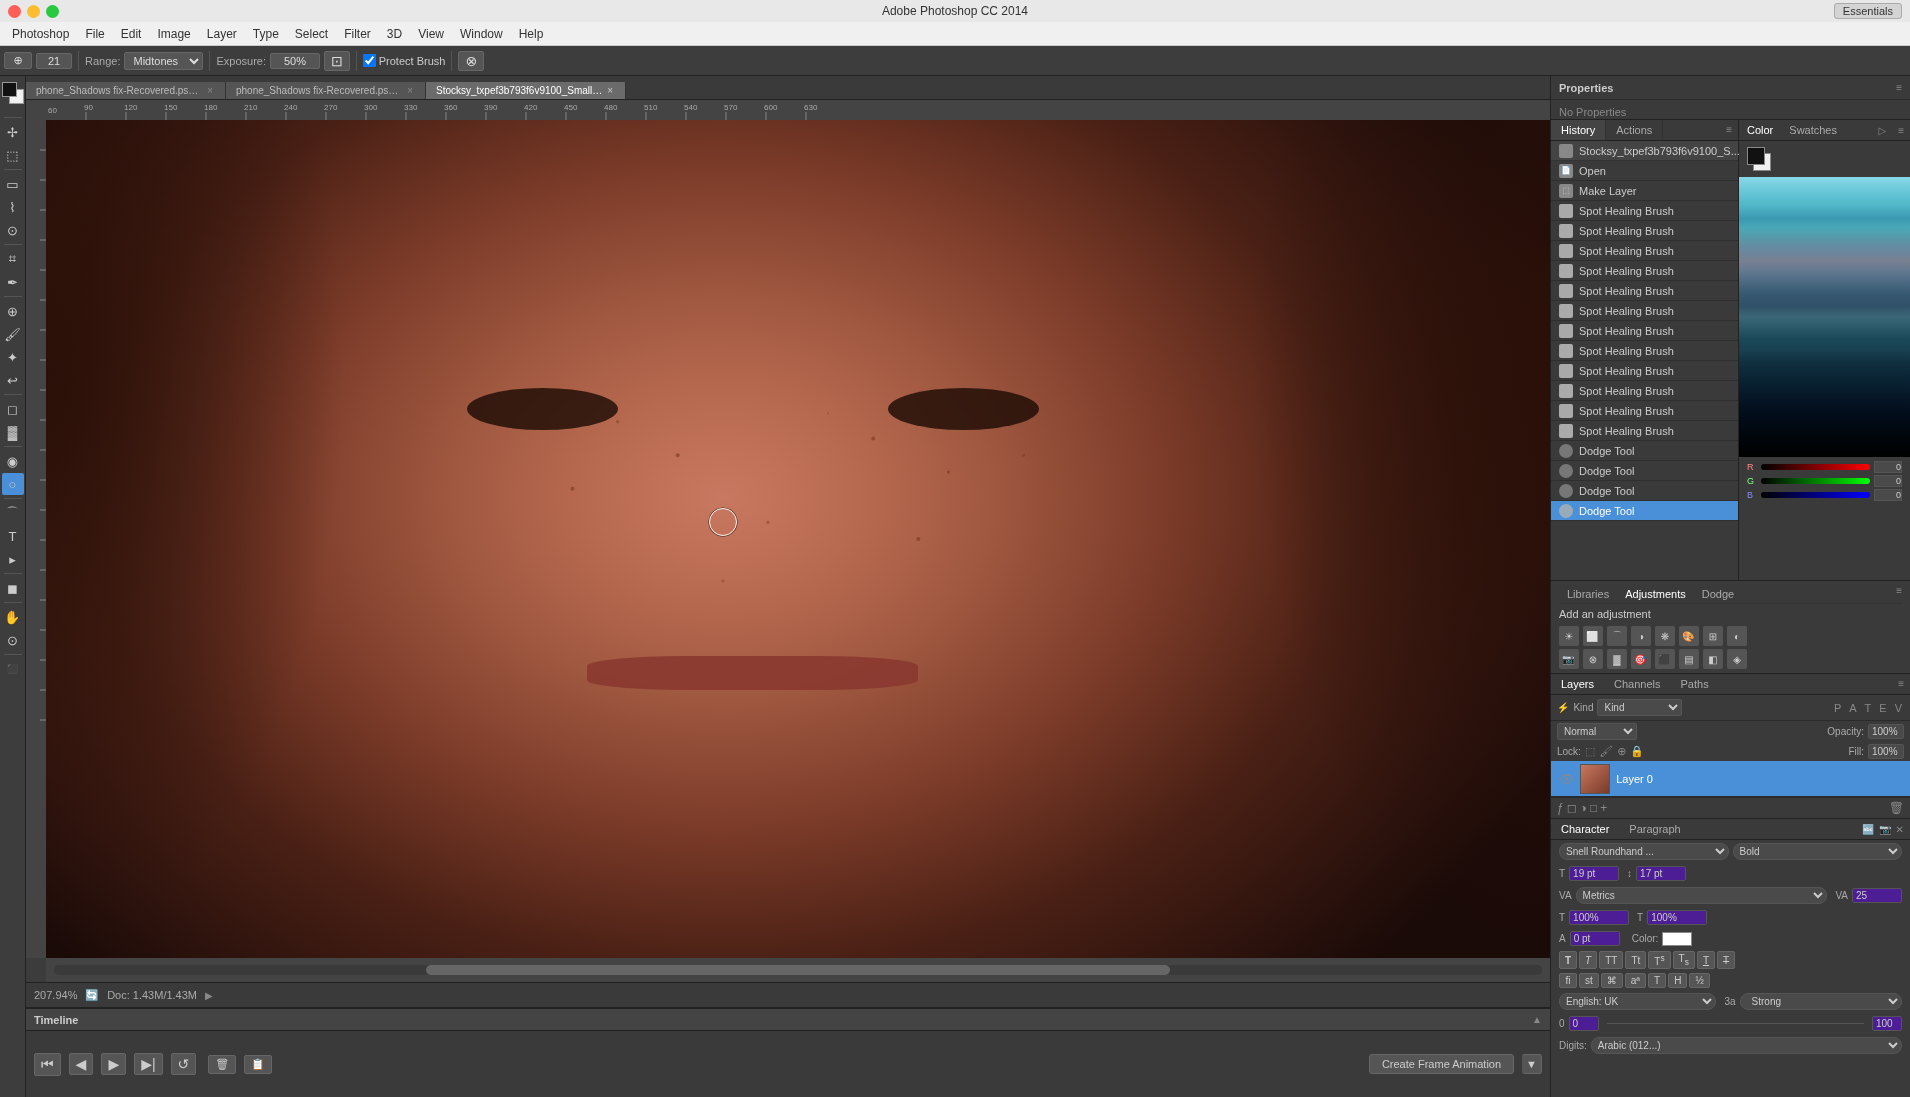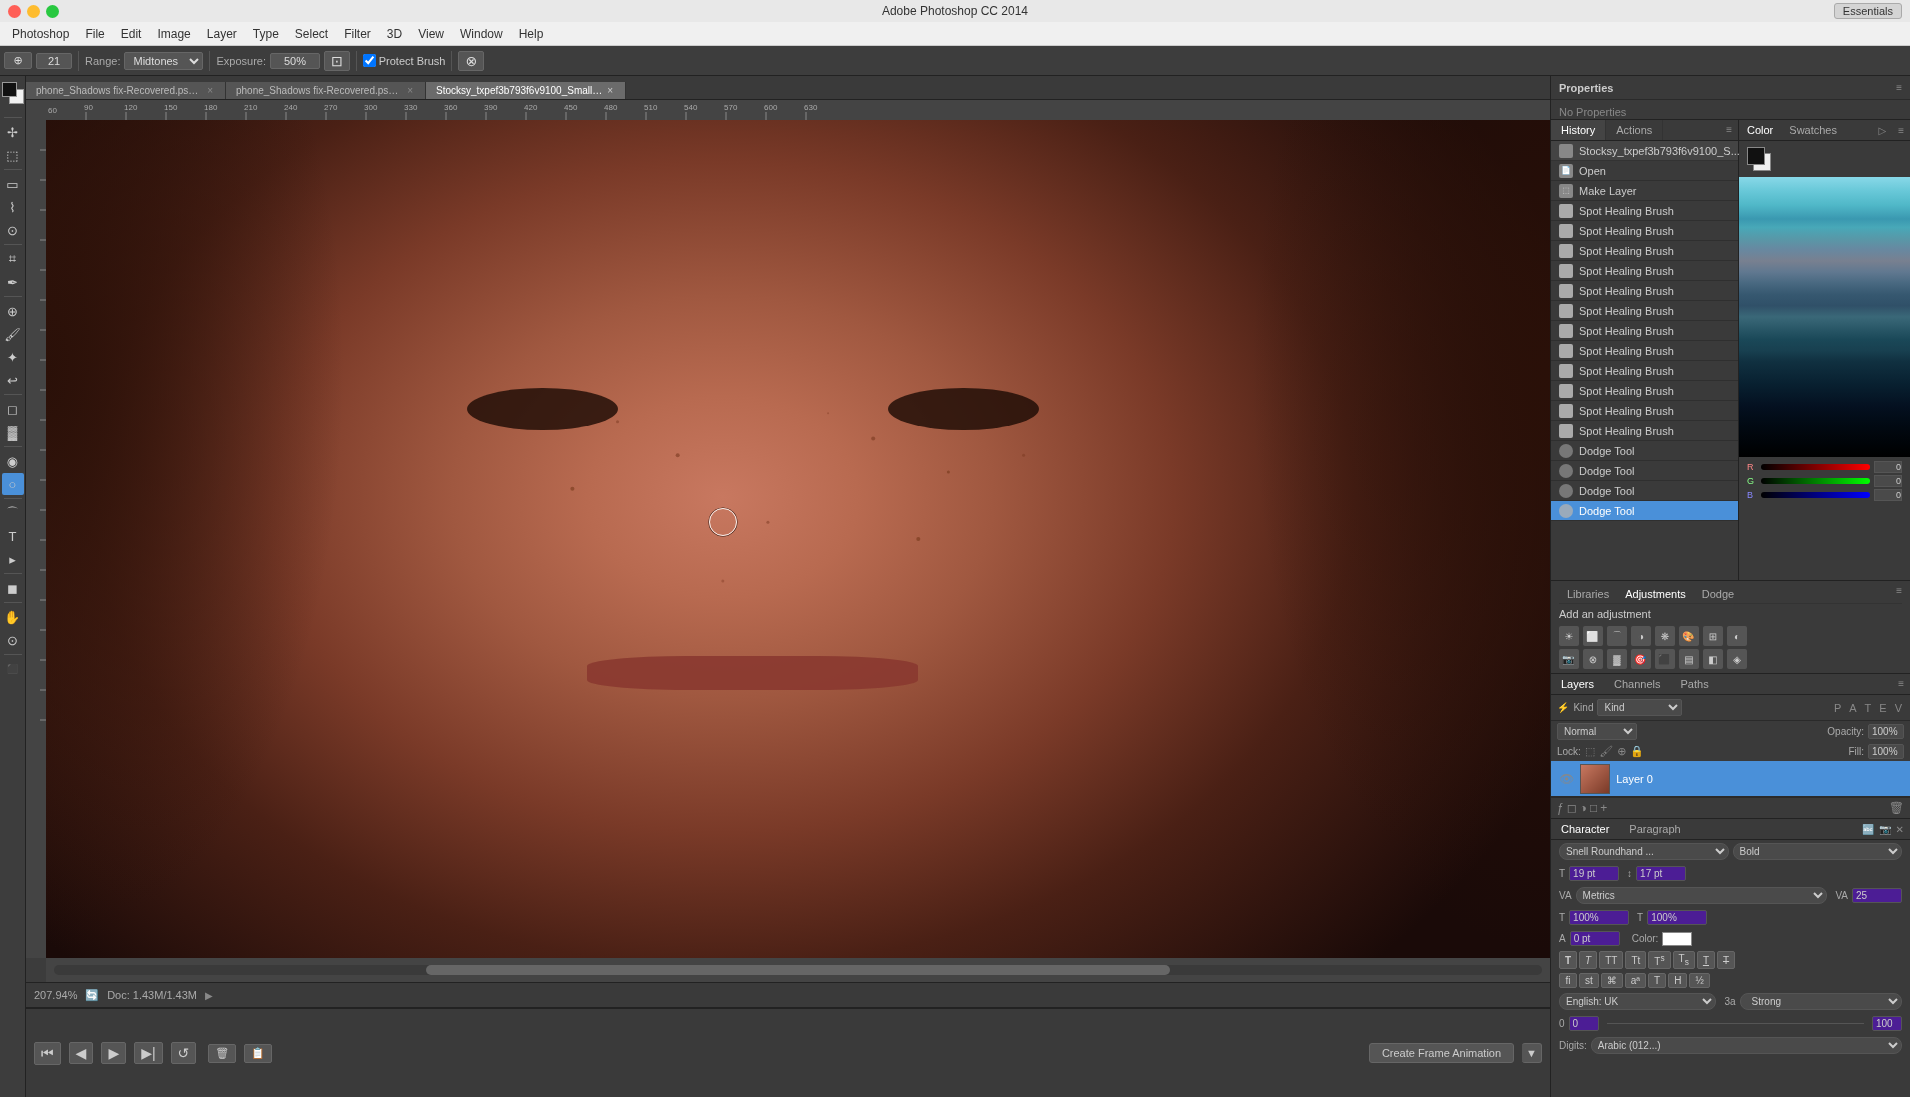--- a/index.html
+++ b/index.html
@@ -445,20 +445,24 @@
     </div>
 
     <div id="status-bar">
       <span>207.94%</span>
       <span>🔄</span>
       <span>Doc: 1.43M/1.43M</span>
       <button style="background:none;border:none;color:#888;cursor:pointer;font-size:10px;">▶</button>
     </div>
 
     <div id="timeline">
+      <div id="timeline-header">
+        <span id="timeline-title">Timeline</span>
+        <span id="timeline-collapse">▲</span>
+      </div>
       <div id="timeline-content">
         <button class="timeline-btn" title="First Frame">⏮</button>
         <button class="timeline-btn" title="Previous Frame">◀</button>
         <button class="timeline-btn" title="Play">▶</button>
         <button class="timeline-btn" title="Next Frame">▶|</button>
         <button class="timeline-btn" title="Loop">↺</button>
         <button class="timeline-btn" title="Delete" style="margin-left:4px;font-size:11px;">🗑</button>
         <button class="timeline-btn" title="Copy" style="font-size:11px;">📋</button>
         <div style="flex:1;"></div>
         <button id="create-frame-btn">Create Frame Animation</button>

